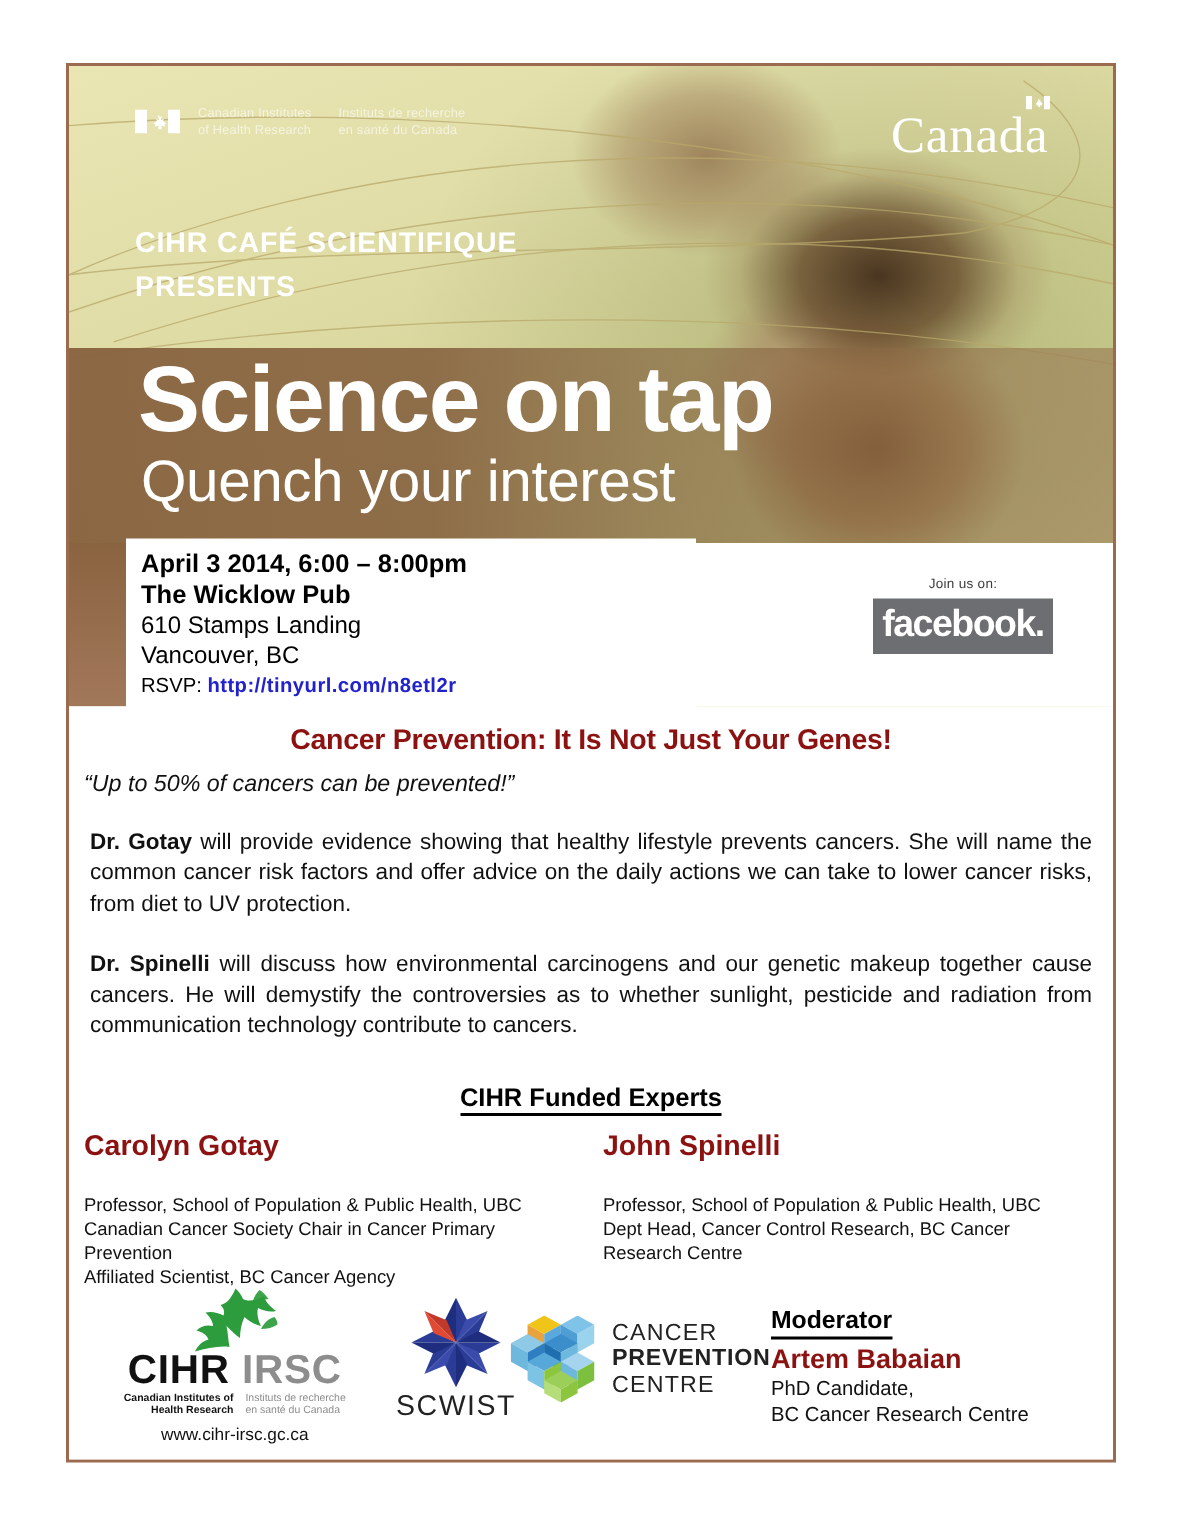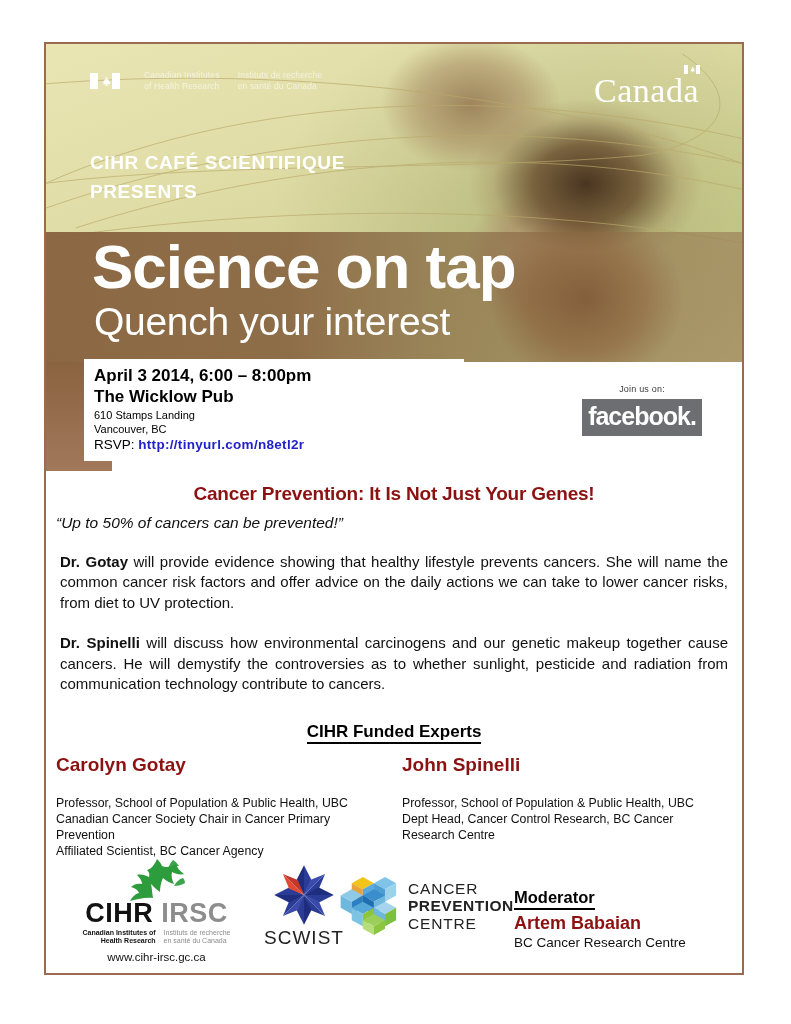--- a/index.html
+++ b/index.html
@@ -67,21 +67,21 @@
     vertical-align: super;
     margin-left: -15px;
     top: -16px;
   }
   .cihr-top {
     position: absolute;
     left: 44px;
     top: 26px;
     display: flex;
     align-items: center;
-    gap: 24px;
+    gap: 12px;
   }
   .flag-box { width: 30px; height: 16px; }
   .cihr-top-text {
     display: flex;
     gap: 18px;
     color: rgba(255,255,255,0.62);
     font-size: 8.5px;
     line-height: 1.32;
     letter-spacing: 0.15px;
   }
@@ -162,21 +162,21 @@
     line-height: 1.25;
     white-space: nowrap;
   }
   .event-line2 {
     font-size: 17px;
     font-weight: bold;
     color: #000;
     line-height: 1.25;
   }
   .event-addr {
-    font-size: 11px;
+    font-size: 16px;
     color: #000;
     line-height: 1.28;
   }
   .rsvp-row { font-size: 13.5px; color: #000; line-height: 1.3; }
   .rsvp-link {
     color: #2222cc;
     font-weight: bold;
     letter-spacing: 0.3px;
   }
 
@@ -523,18 +523,19 @@
         <div class="cpc-text">
           <div class="l1">CANCER</div>
           <div class="l2">PREVENTION</div>
           <div class="l3">CENTRE</div>
         </div>
       </div>
 
       <div class="moderator">
         <div><span class="mod-title">Moderator</span></div>
         <div class="mod-name">Artem Babaian</div>
+        <div class="mod-line">PhD Candidate,</div>
         <div class="mod-line">BC Cancer Research Centre</div>
       </div>
 
     </div>
   </div>
 </div>
 
 </body></html>

